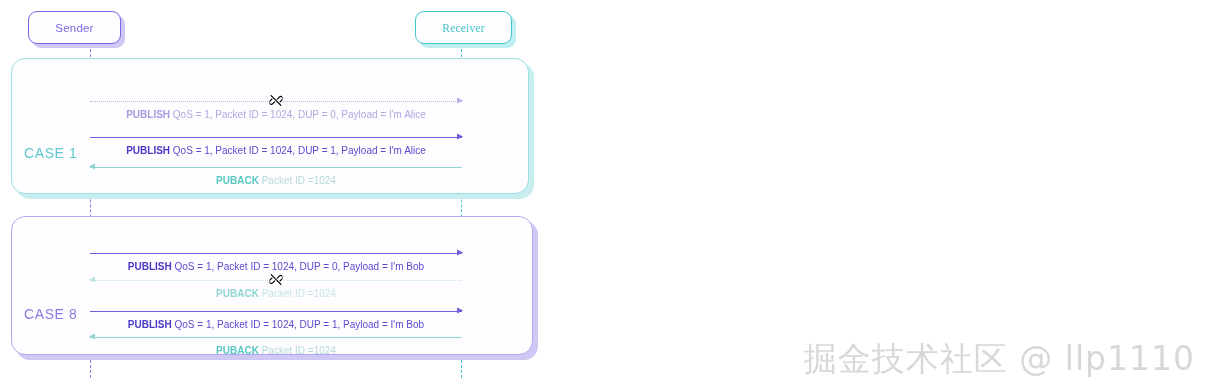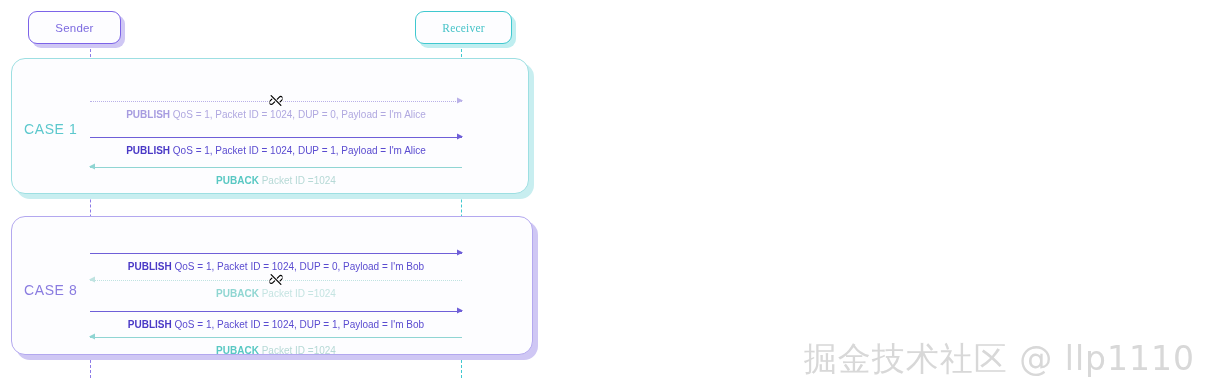--- a/index.html
+++ b/index.html
@@ -82,20 +82,21 @@
     left: 11px; top: 216px;
     width: 522px; height: 139px;
     border: 1.2px solid #b3a8ef;
     box-shadow: 5px 5px 0 0 #cfc7f4;
   }
   .case-label {
     position: absolute;
     font-size: 14px;
     letter-spacing: .6px;
     white-space: nowrap;
+    margin-top: 24px;
   }
   .case-label-1 { left: 24px; top: 121px; color: #5cc8cd; }
   .case-label-2 { left: 24px; top: 282px; color: #8a7ce0; }
 
   
   .msg {
     position: absolute;
     height: 26px;
   }
   .msg .label {

